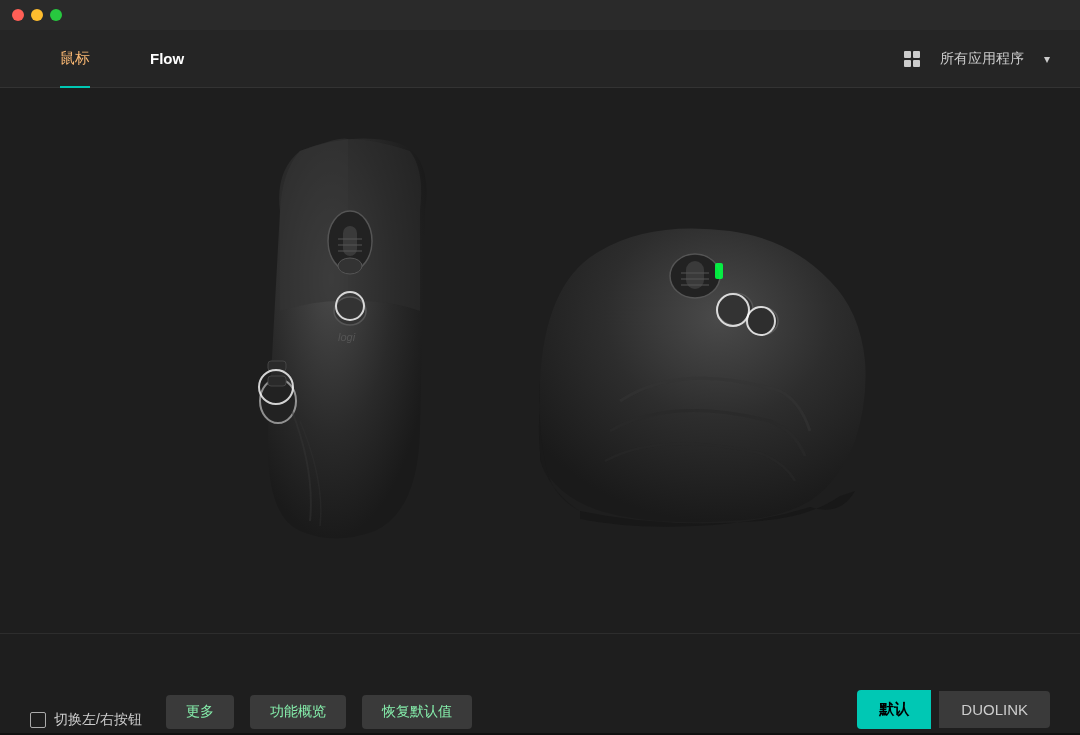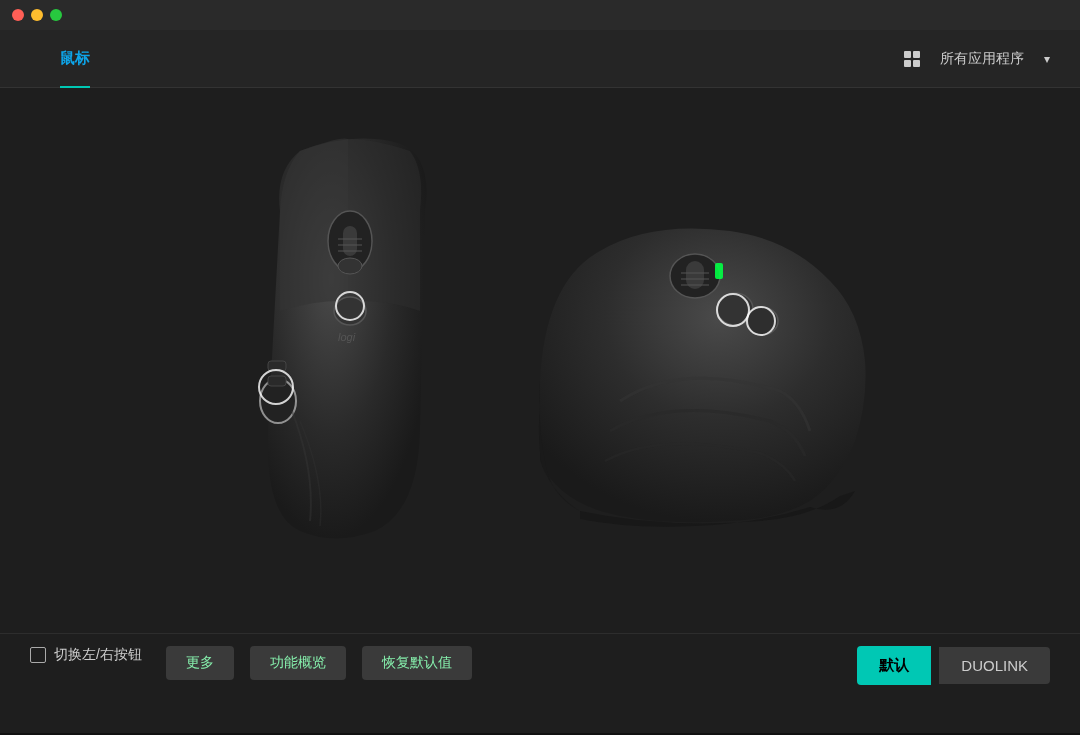--- a/index.html
+++ b/index.html
@@ -53,22 +53,21 @@
       color: #aaa;
       padding: 0 30px;
       height: 58px;
       display: flex;
       align-items: center;
       cursor: pointer;
       position: relative;
       font-weight: 400;
     }
     .tab.active {
-      color: #0ea5e9;
-      font-weight: bold;
+      color: #fdba74;
     }
     .tab.active::after {
       content: '';
       position: absolute;
       bottom: 0;
       left: 30px;
       right: 30px;
       height: 2px;
       background: #00c8b4;
     }
@@ -137,22 +136,22 @@
       border-radius: 50%;
       background: transparent;
     }
 
     
     .controls-bar {
       width: 100%;
       height: 100px;
       background: #1e1e1e;
       display: flex;
-      align-items: flex-start;
-      padding: 12px 30px;
+      align-items: flex-end;
+      padding: 4px 30px;
       gap: 16px;
       border-top: 1px solid #2d2d2d;
     }
 
     .checkbox-group {
       display: flex;
       align-items: center;
       gap: 8px;
       margin-right: 8px;
     }
@@ -238,20 +237,23 @@
   <div class="traffic-lights">
     <div class="traffic-light tl-close"></div>
     <div class="traffic-light tl-min"></div>
     <div class="traffic-light tl-max"></div>
   </div>
 </div>
 
 <div class="tab-bar">
   <div class="tab active">
     <span>鼠标</span>
+  </div>
+  <div class="tab bold">
+    <span>Flow</span>
   </div>
   <div class="tab-bar-right">
     <div class="grid-icon">
       <span></span>
         <span></span>
         <span></span>
         <span></span>
     </div>
     <span>所有应用程序</span>
     <span style="font-size:12px;">▾</span>

